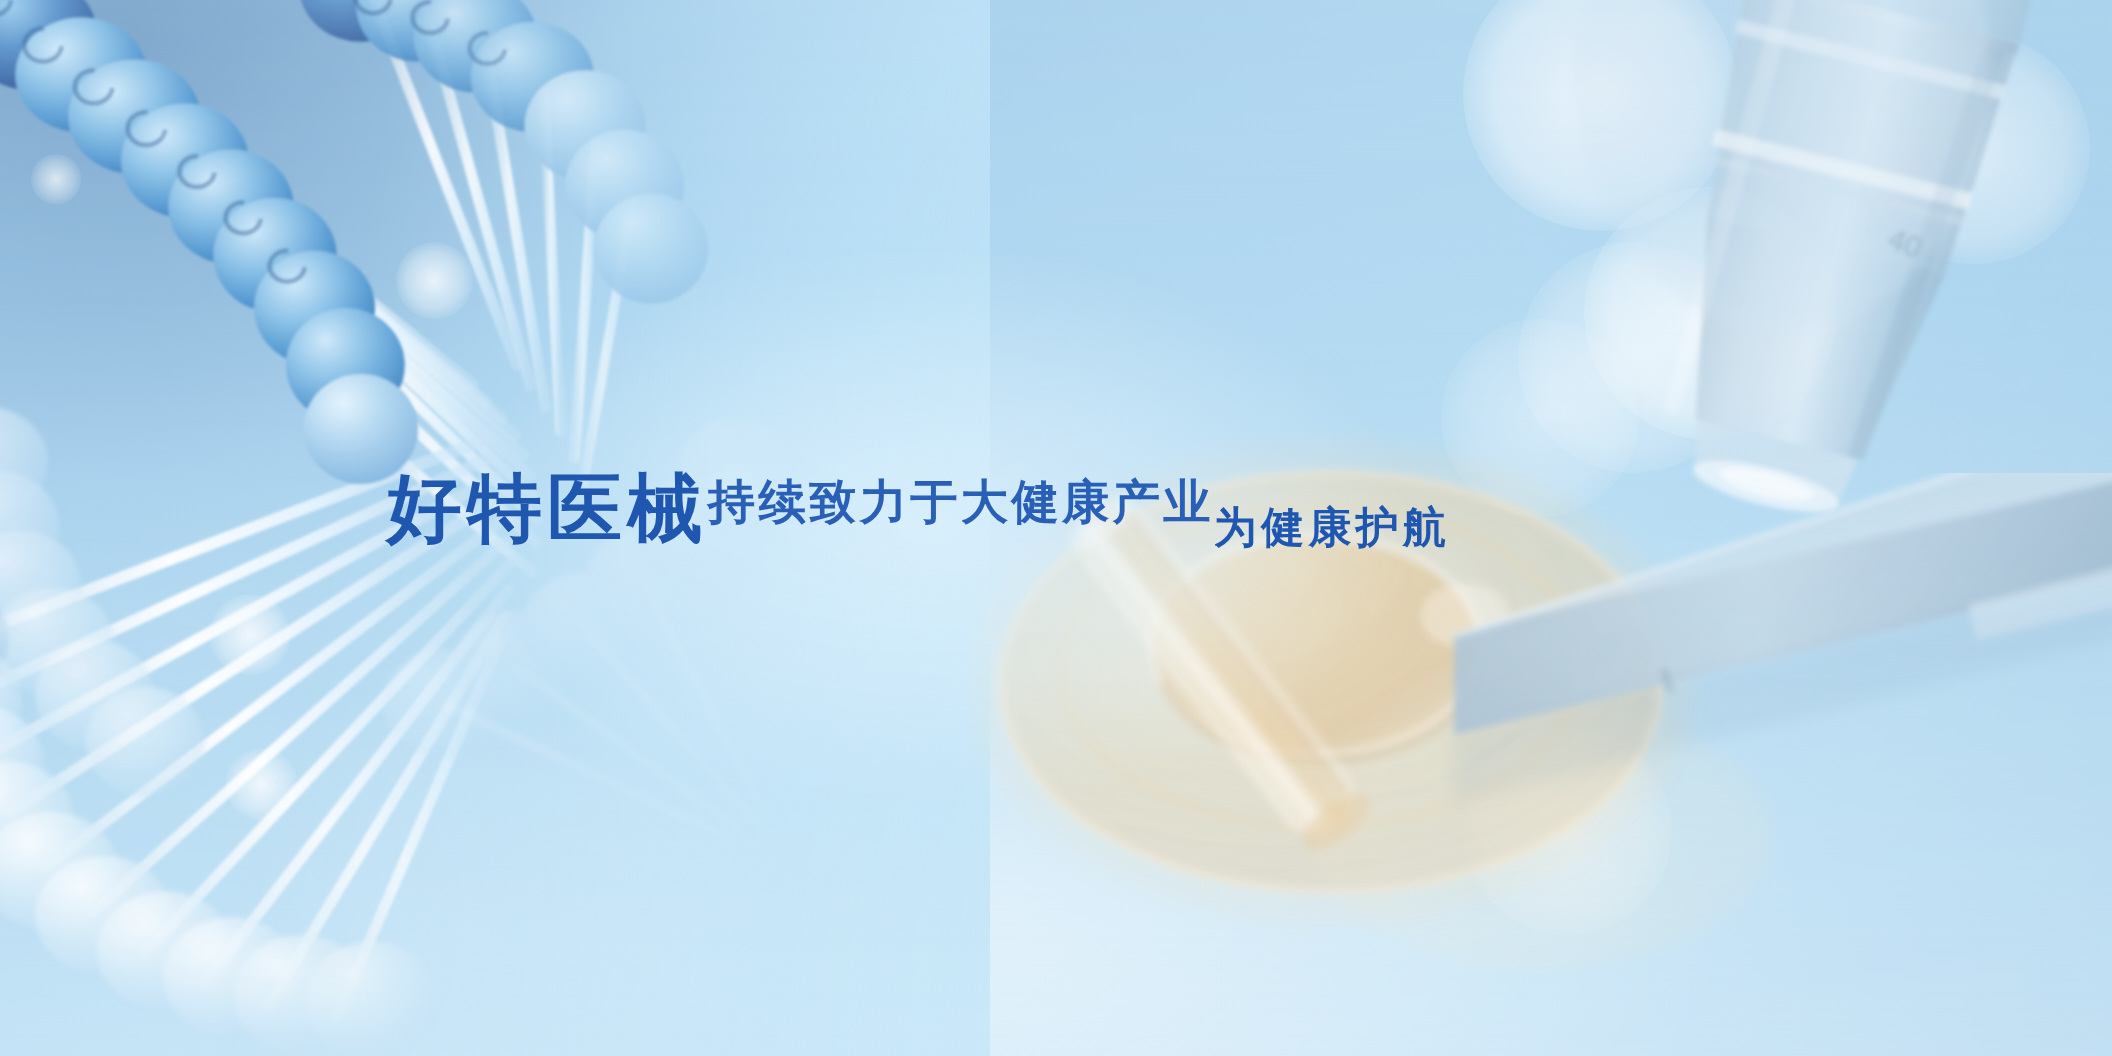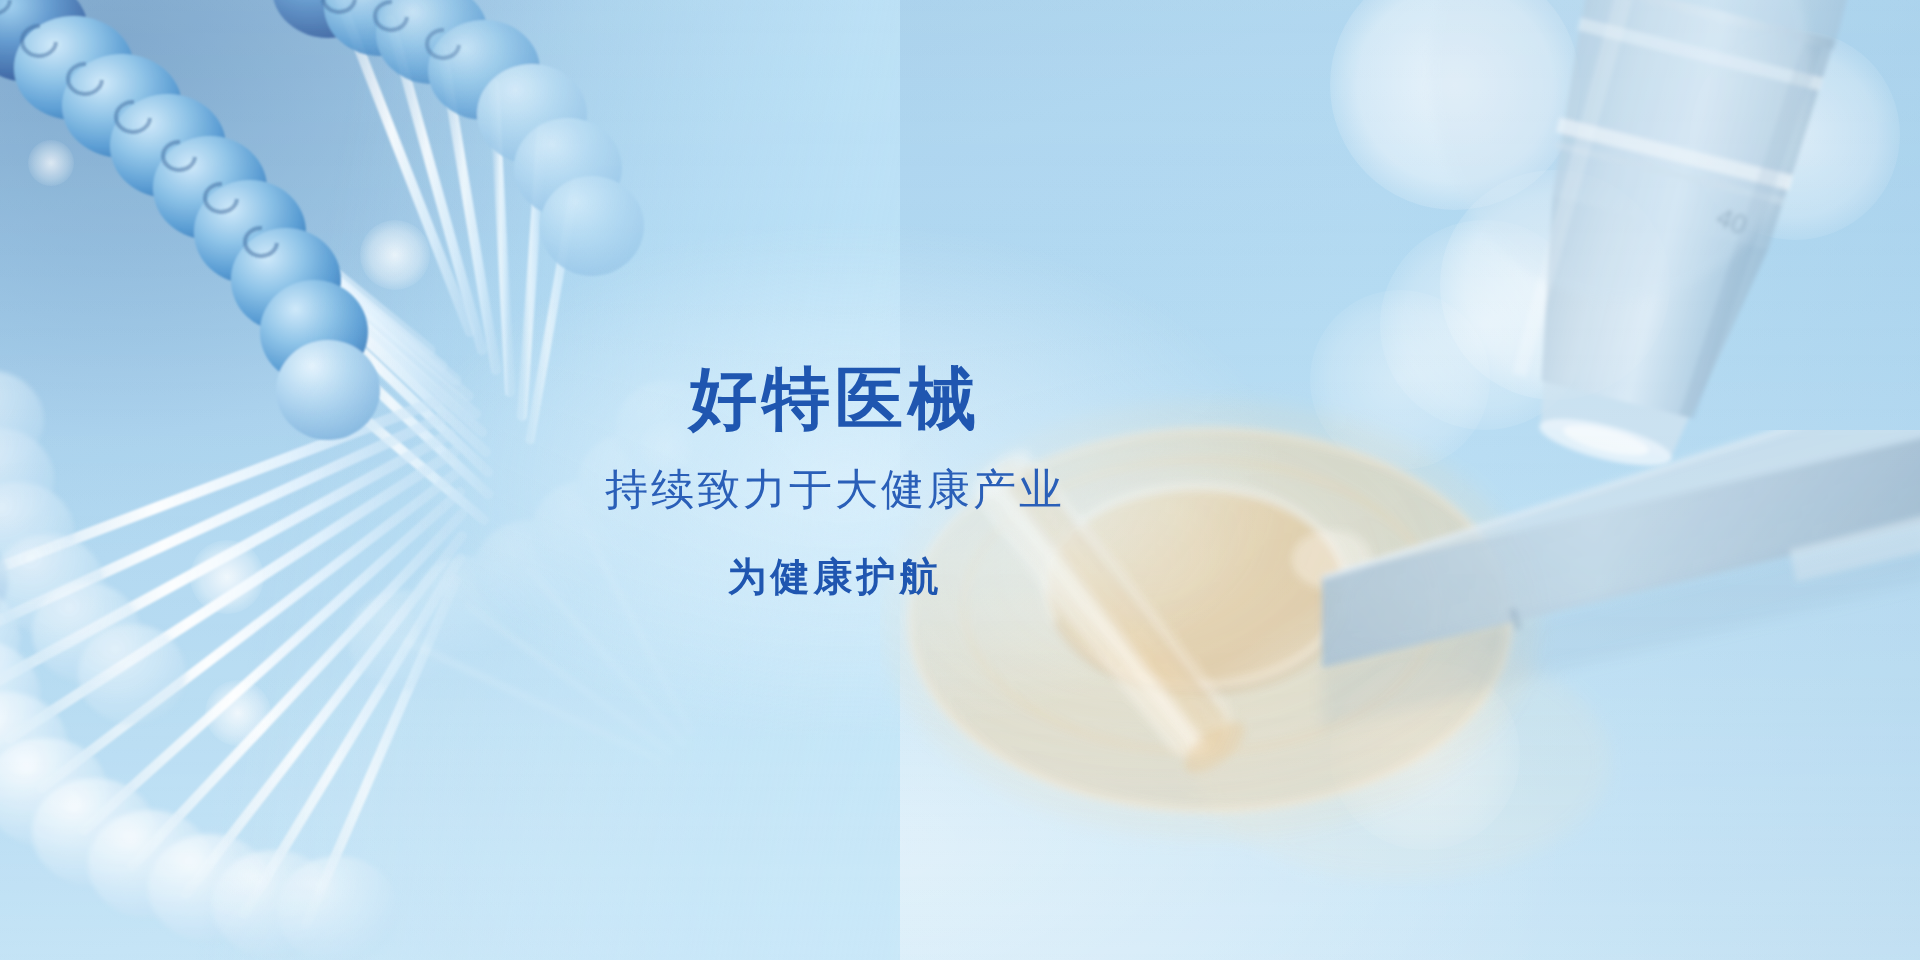--- a/index.html
+++ b/index.html
@@ -93,37 +93,36 @@
       rgba(255,255,255,0.14) 100%);
   }
 
   
   #copy{
     position:absolute;
     left:0;top:0;
     width:1670px;
     height:960px;
     display:flex;
-    flex-direction:column;
     align-items:center;
     justify-content:center;
     text-align:center;
   }
   #title{
     font-size:68px;
     font-weight:bold;
     letter-spacing:5px;
     color:#1f56b0;
     line-height:1;
     margin:0 0 36px 0;
     white-space:nowrap;
   }
   #subtitle{
     font-size:43px;
-    font-weight:normal;
+    font-weight:bold;
     letter-spacing:3px;
     color:#2a5fb8;
     line-height:1;
     margin:0 0 46px 0;
     white-space:nowrap;
   }
   #tagline{
     font-size:39px;
     font-weight:bold;
     letter-spacing:4px;

